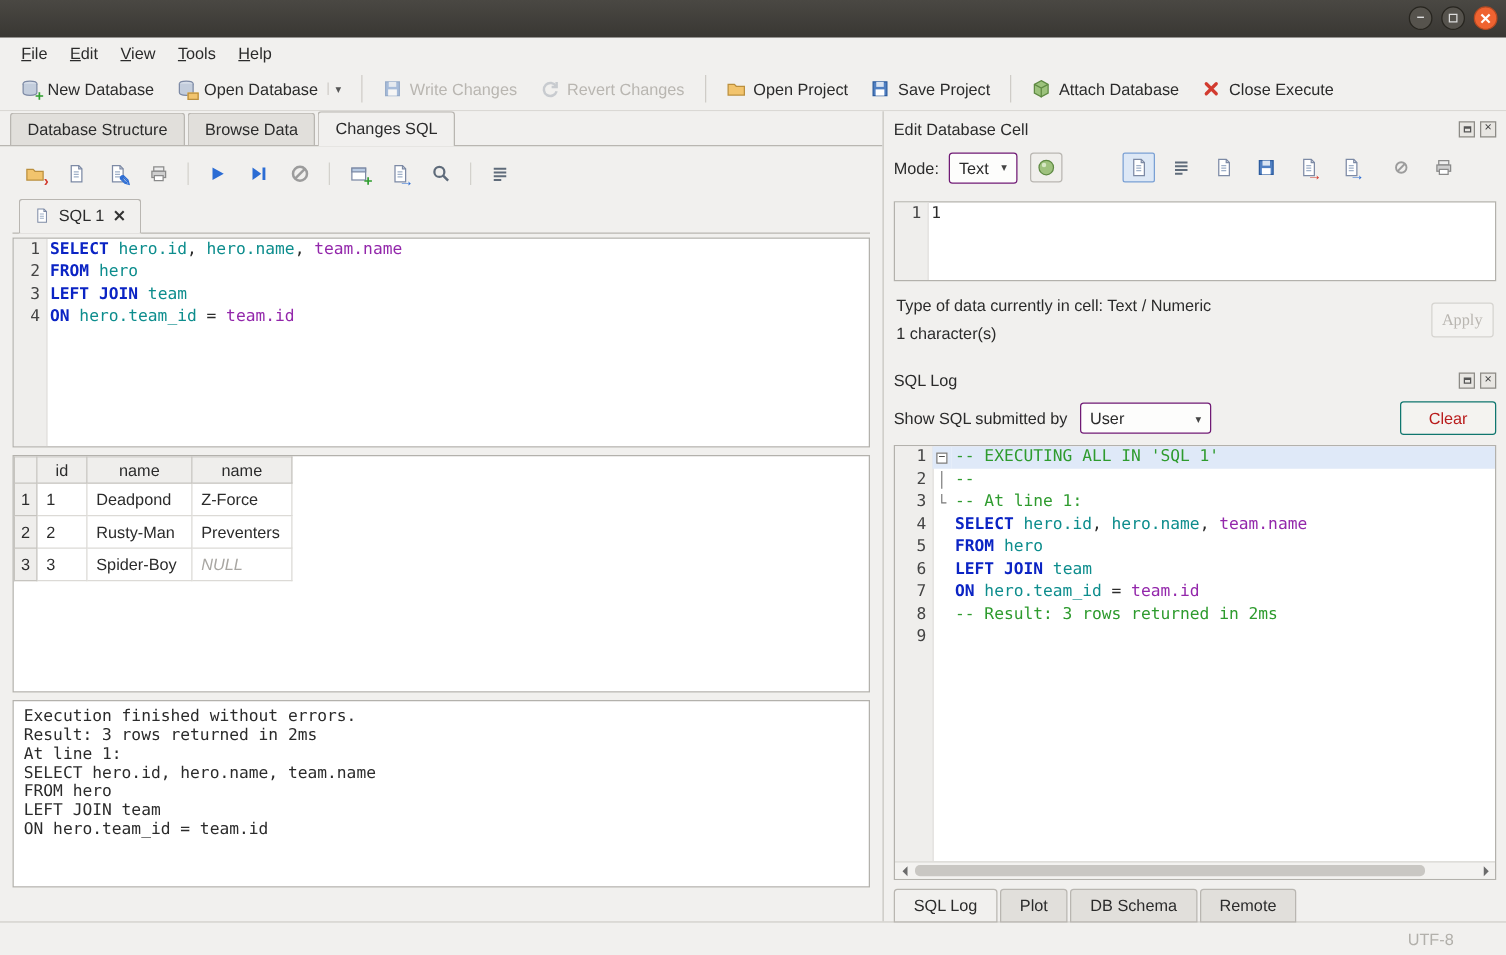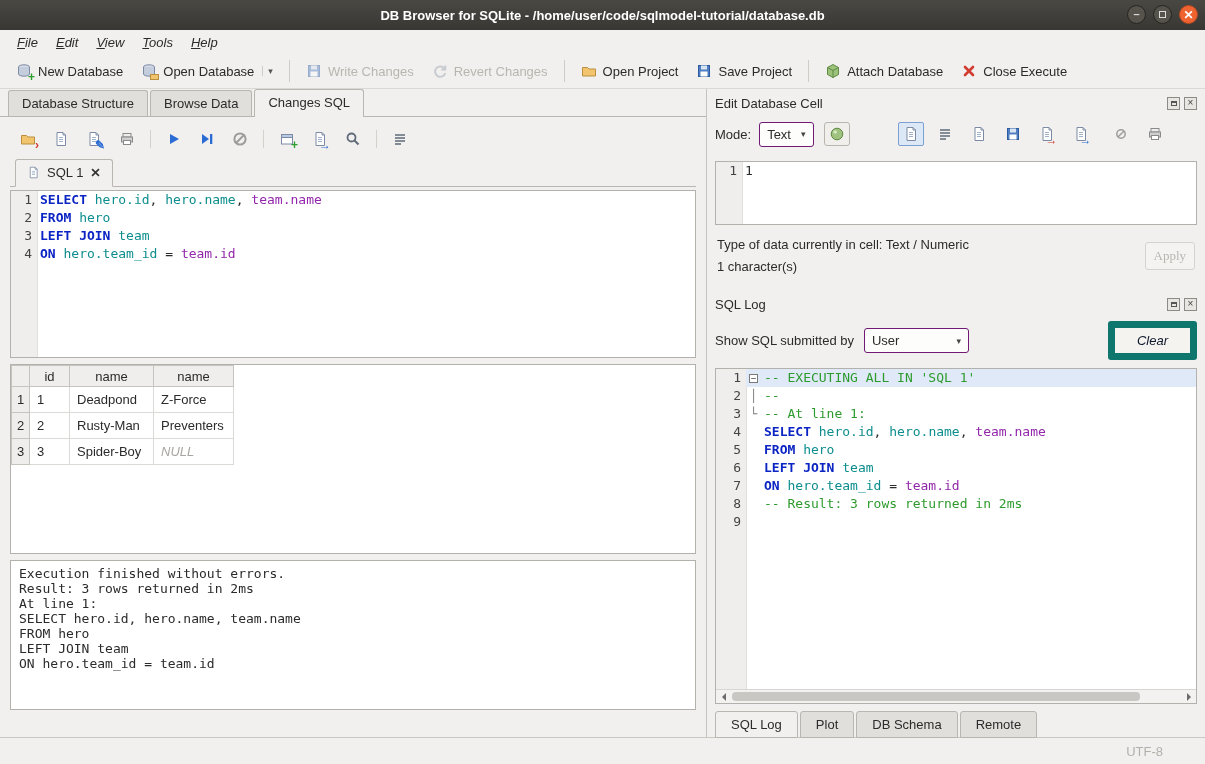--- a/index.html
+++ b/index.html
@@ -12,21 +12,21 @@
   
   .titlebar{height:30px;background:linear-gradient(#4a4843,#393733);color:#fff;
     display:flex;align-items:center;justify-content:center;position:relative;
     font-weight:bold;font-size:13px;}
   .winbtns{position:absolute;right:7px;top:5px;display:flex;gap:7px;}
   .wbtn{width:19px;height:19px;border-radius:50%;background:#56534d;border:1px solid #27251f;
     color:#ddd;display:flex;align-items:center;justify-content:center;font-size:11px;line-height:1;}
   .wbtn .sq{width:7px;height:7px;border:1px solid #ddd;display:block;}
   .wbtn.close{background:#ef6331;border-color:#b64a22;color:#fff;font-size:12px;}
   
-  .menubar{height:24px;display:flex;align-items:center;padding-left:8px;background:#f1f0ee;font-style:italic;}
+  .menubar{height:24px;display:flex;align-items:center;padding-left:8px;background:#f1f0ee;}
   .mi{display:inline-block;padding:3px 9px;cursor:default;}
   .mi::first-letter{text-decoration:underline;}
   
   .toolbar{height:35px;display:flex;align-items:center;padding:0 8px;gap:2px;
     background:#f1f0ee;border-bottom:1px solid #dad8d4;}
   .tbtn{display:flex;align-items:center;gap:6px;padding:5px 8px;border-radius:3px;white-space:nowrap;}
   .tbtn.disabled{color:#b9b6b1;}
   .tbtn.disabled svg{opacity:.45;}
   .tsep{width:1px;height:22px;background:#cfccc7;margin:0 6px;}
   .drop{font-size:9px;color:#555;margin-left:2px;padding-left:5px;border-left:1px solid #cfccc7;}
@@ -95,21 +95,21 @@
   .sbtn{width:26px;height:24px;border:1px solid #b9b6b1;background:#f0efec;border-radius:3px;
     display:flex;align-items:center;justify-content:center;}
   .flat{border:none;background:transparent;}
   .pressed{border:1px solid #7aa0d4;background:#dde8f6;border-radius:2px;}
   .cellwrap{margin:10px 8px 0;height:64px;}
   .cellwrap .editor{height:100%;}
   .typerow{display:flex;align-items:center;padding:9px 10px 2px;}
   .typecol{flex:1;line-height:22px;}
   .applybtn{padding:5px 8px;border:1px solid #d5d3cf;background:#f4f3f1;color:#b9b6b1;border-radius:3px;font-family:Liberation Serif, serif;}
   .filterrow{display:flex;align-items:center;gap:10px;padding:5px 8px;}
-  .btn{padding:5px 22px;border:7px solid #0f766e;background:#f4f3f0;border-radius:3px;color:#0f172a;font-style:italic;}
+  .btn{padding:5px 22px;border:1px solid #0f766e;background:#f4f3f0;border-radius:3px;color:#b91c1c;}
   .logwrap{margin:3px 8px 0;border:1px solid #b3b1ac;background:#fff;flex:1;
     display:flex;flex-direction:column;overflow:hidden;}
   .logarea{flex:1;position:relative;overflow:hidden;font-family:"DejaVu Sans Mono",monospace;font-size:13px;}
   .logarea::before{content:"";position:absolute;left:0;top:0;bottom:0;width:30px;
     background:#efeeec;border-right:1px solid #e2e0dd;}
   .hscroll{height:14px;background:#f3f2f0;border-top:1px solid #d8d6d2;display:flex;align-items:center;flex:none;}
   .harrow{width:15px;height:100%;display:flex;align-items:center;justify-content:center;}
   .tri-l{width:0;height:0;border:4px solid transparent;border-right-color:#6b6b6b;border-left-width:0;}
   .tri-r{width:0;height:0;border:4px solid transparent;border-left-color:#6b6b6b;border-right-width:0;}
   .htrack{flex:1;height:100%;position:relative;}
@@ -188,21 +188,20 @@
     <symbol id="sym-arrow-red" viewBox="0 0 16 16">
       <path d="M2 8h8M7 4.5L10.5 8 7 11.5" fill="none" stroke="#d23b2f" stroke-width="2"></path>
     </symbol>
     <symbol id="sym-arrow-blue" viewBox="0 0 16 16">
       <path d="M14 8H6M9 4.5L5.5 8 9 11.5" fill="none" stroke="#2b6cd4" stroke-width="2"></path>
     </symbol>
   </defs>
 </svg>
 
 <div class="titlebar">
-  <span>DB Browser for SQLite - /home/user/code/sqlmodel-tutorial/database.db</span>
   <div class="winbtns">
     <span class="wbtn">–</span>
     <span class="wbtn">
         <span class="sq"></span>
       </span>
     <span class="wbtn close">✕</span>
   </div>
 </div>
 
 <div class="menubar">

